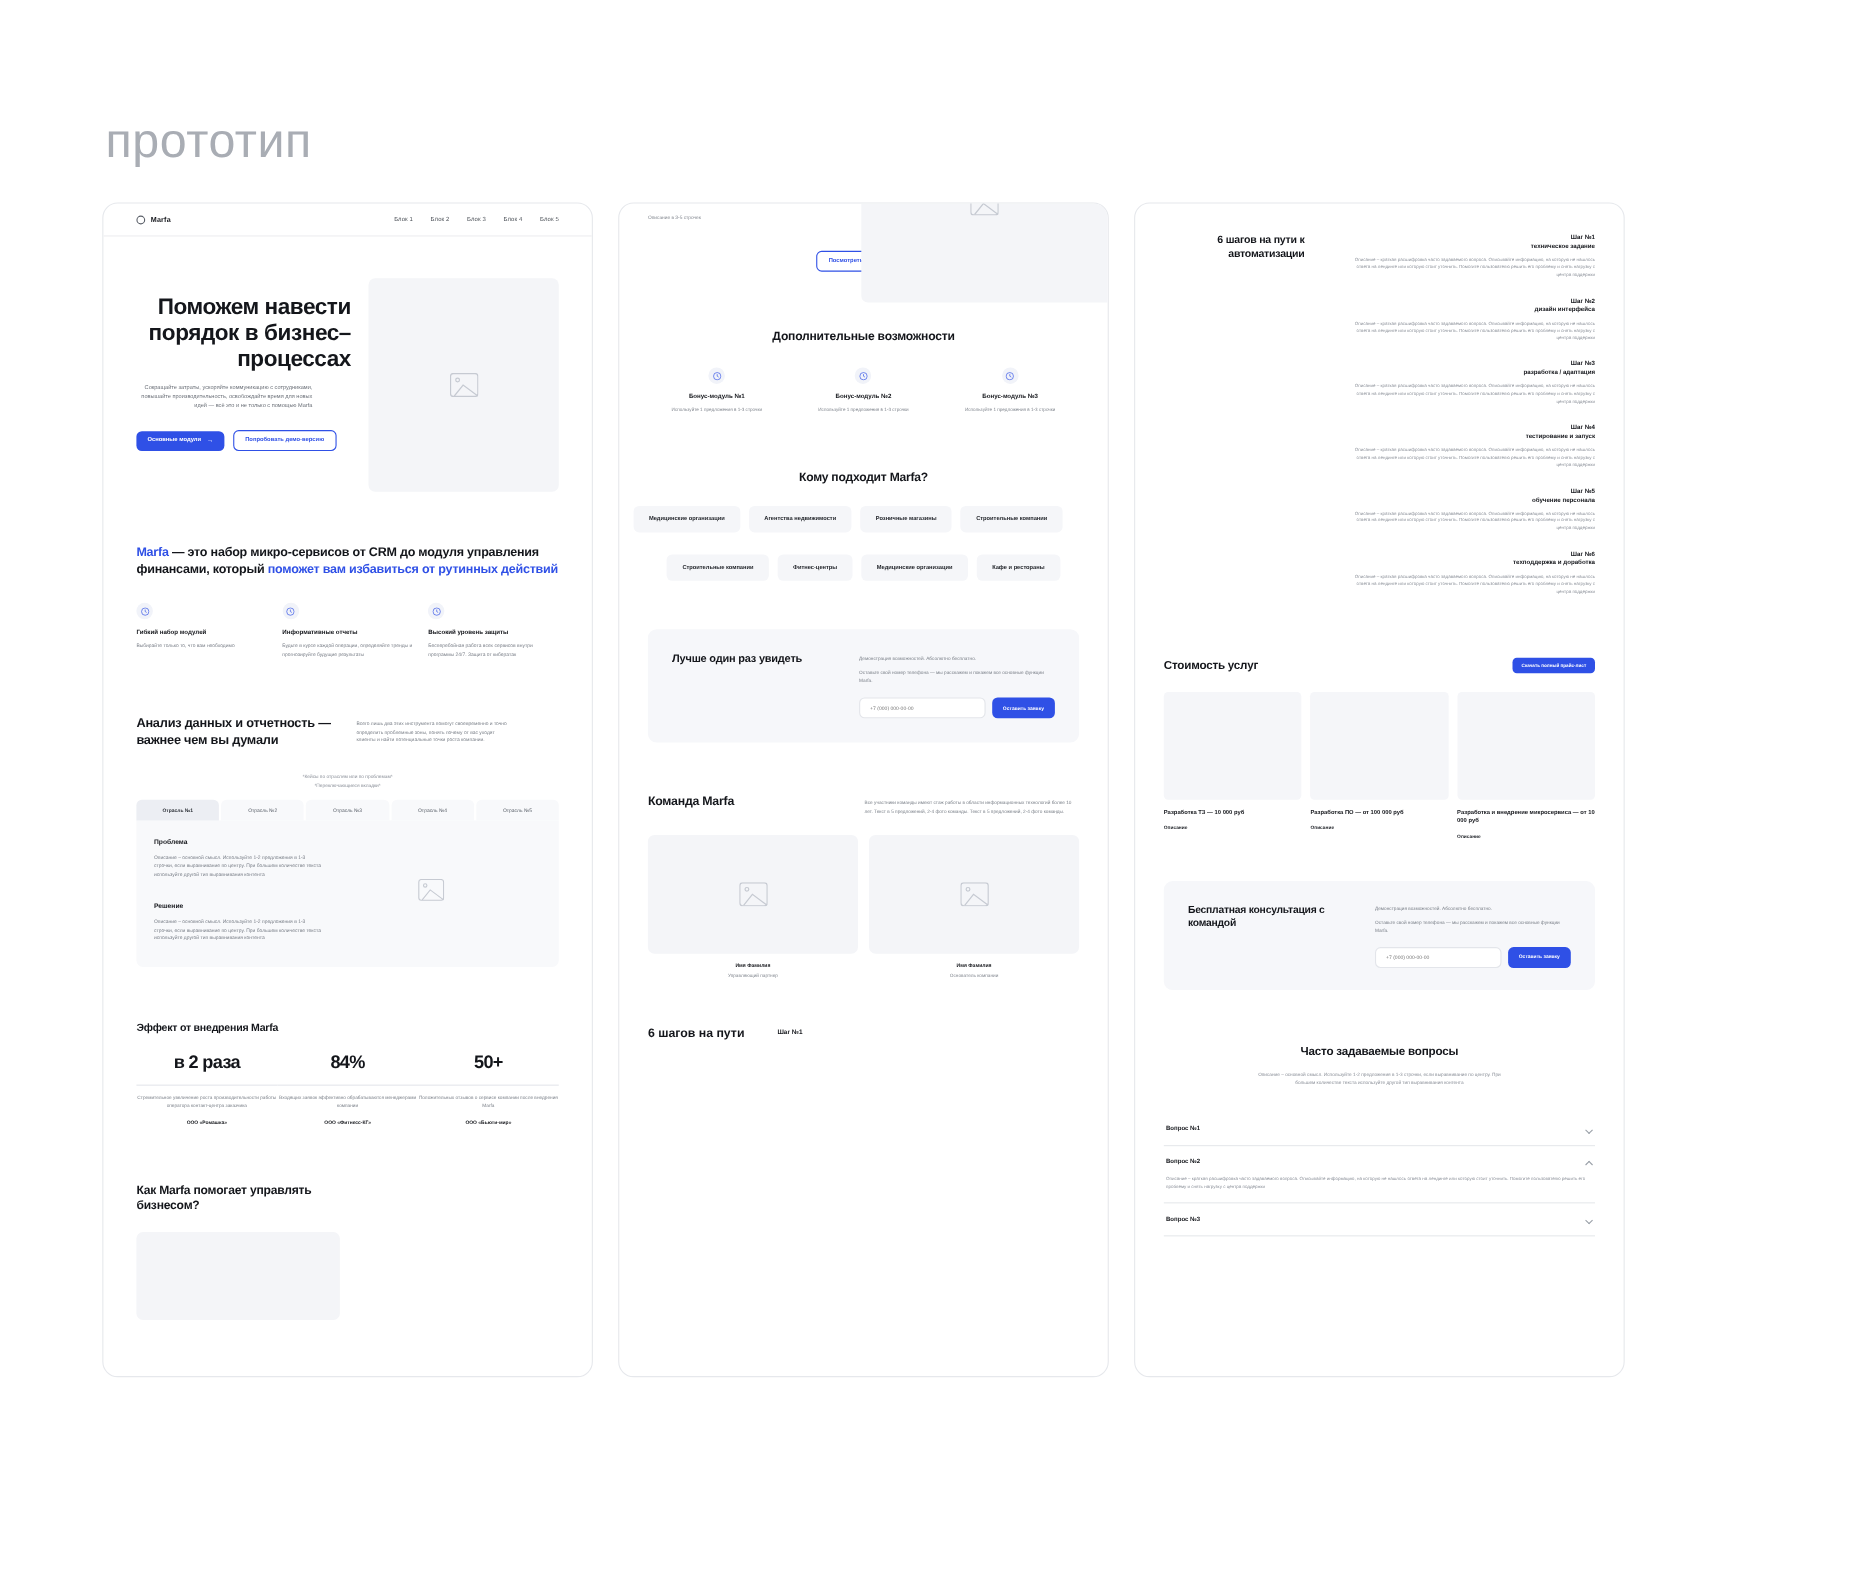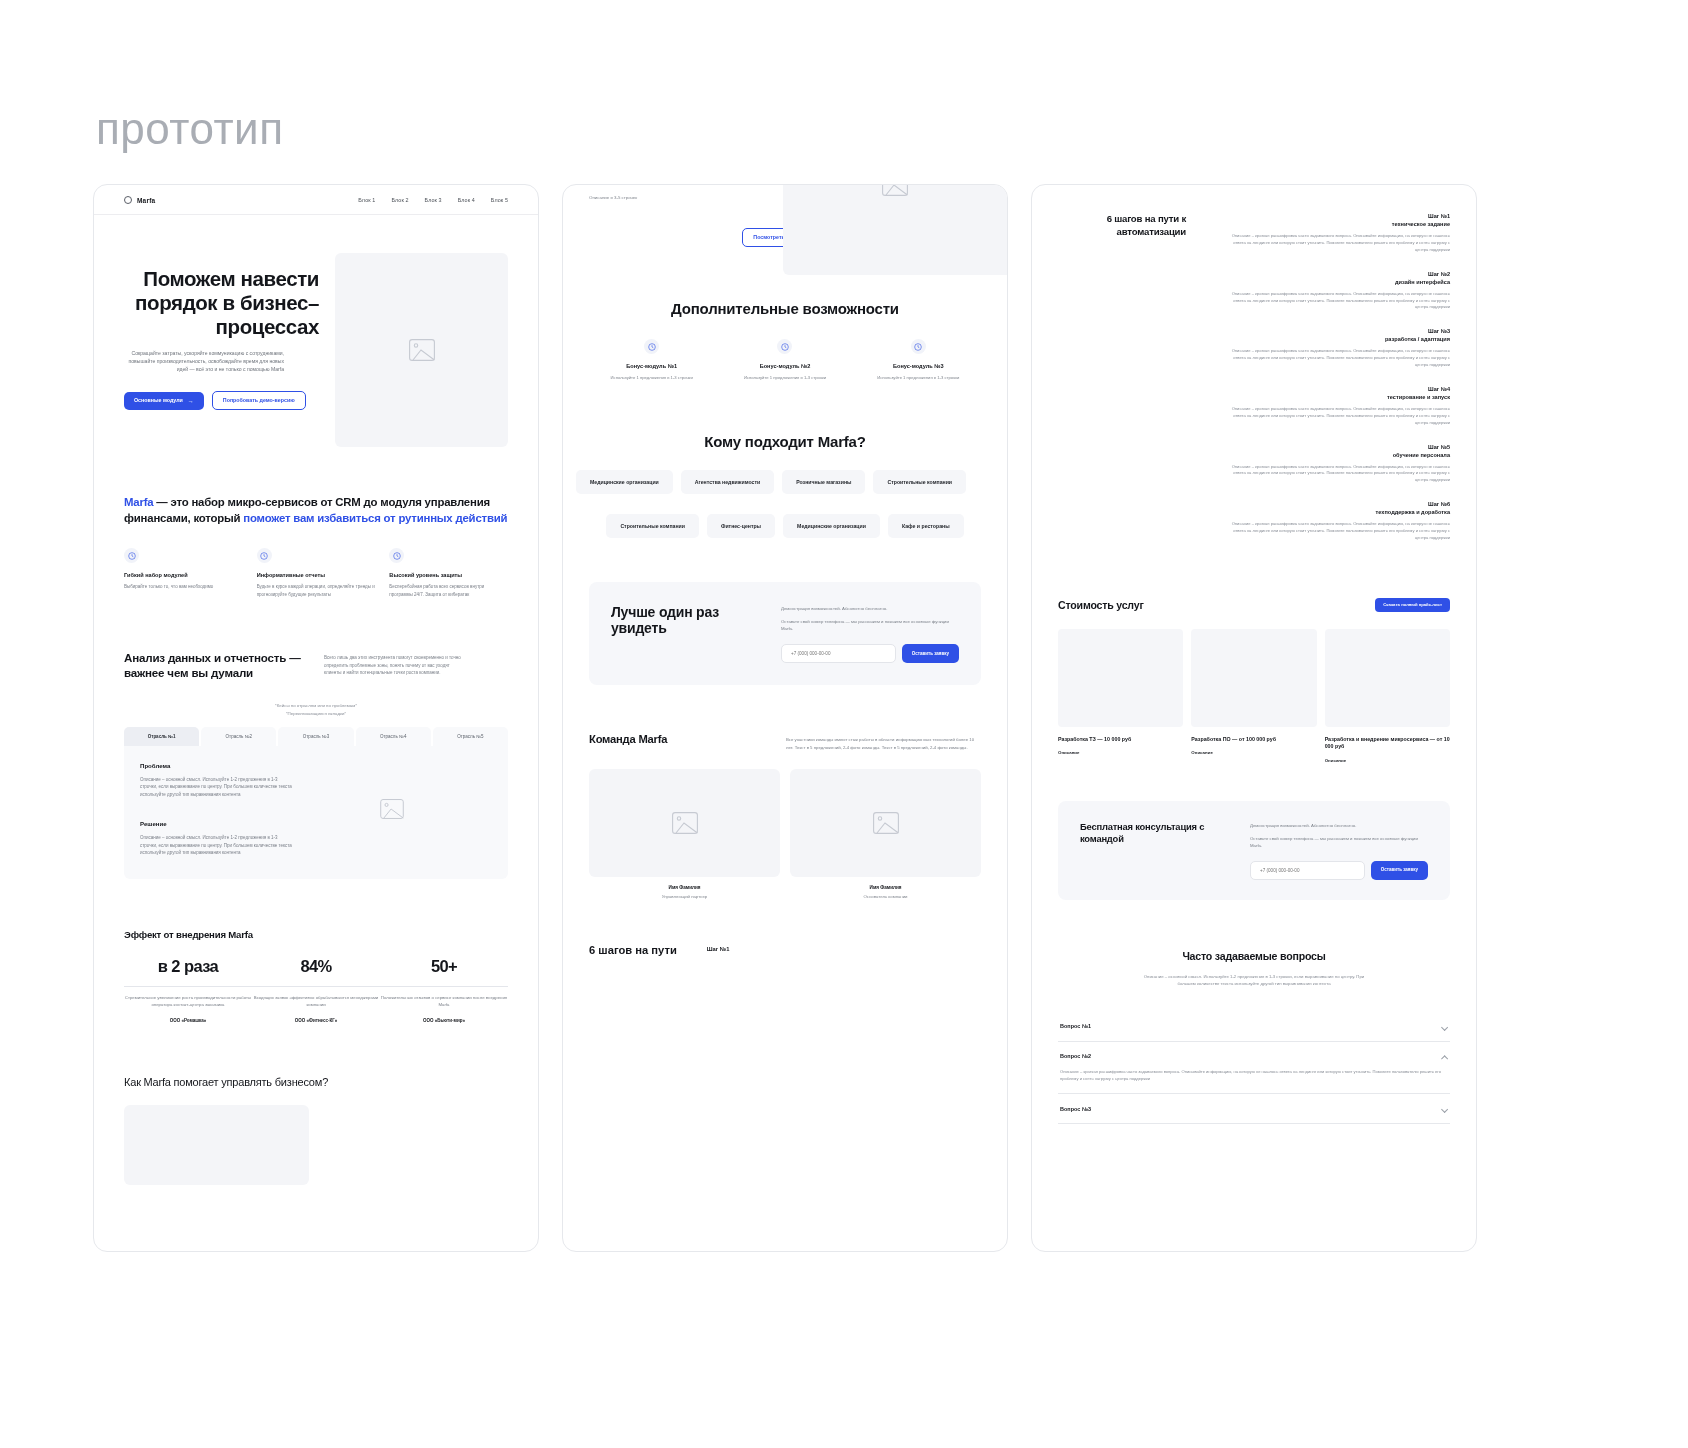--- a/index.html
+++ b/index.html
@@ -122,60 +122,60 @@
   .effect h2 { font-size: 9.6px; font-weight: 700; letter-spacing: -0.2px; }
   .stats { display: flex; gap: 0; margin-top: 17px; }
   .stat { flex: 1; text-align: center; }
   .stat-num { font-size: 16.5px; font-weight: 700; letter-spacing: -0.6px; }
   .stat-rule { height: 1px; background: #e4e6eb; margin: 10px 0 8px 0; }
   .stat-desc { font-size: 4.3px; line-height: 1.62; color: #7b8089; }
   .stat-co { font-size: 4.5px; font-weight: 700; margin-top: 9px; }
 
   
   .how { padding: 52px 30px 0 30px; }
-  .how h2 { font-size: 11px; font-weight: 400; line-height: 1.34; width: 210px; letter-spacing:-0.2px;}
+  .how h2 { font-size: 11px; font-weight: 700; line-height: 1.34; width: 210px; letter-spacing:-0.2px;}
   .how-block { margin-top: 16px; height: 80px; width: 185px; background: #f4f5f8; border-radius: 6px; }
 
   
   .p2-top { padding: 10px 26px 0 26px; }
   .tiny { font-size: 4.4px; color: #82878f; }
   .p2-topimg {
     position: absolute; right: 0px; top: 0px; width: 224px; height: 90px;
     background: #f4f5f8; border-radius: 0 0 0 6px;
     display: flex; align-items: flex-start; justify-content: center; padding-top: 0px;
   }
   .p2-knowledge { display: flex; gap: 18px; padding: 46px 26px 0 26px; align-items: center; }
   .p2-kimg { width: 190px; height: 118px; background: #f4f5f8; border-radius: 6px;
              display:flex; align-items:center; justify-content:center; }
   .p2-ktext { flex: 1; }
   .p2-kh { font-size: 7.6px; font-weight: 700; line-height: 1.38; }
   .p2-kp { margin-top: 9px; font-size: 4.4px; color: #82878f; }
   .center-btn { display: flex; justify-content: center; margin-top: 28px; }
 
-  .section-h { text-align: center; font-size: 15px; font-weight: 700; letter-spacing: -0.2px; }
+  .section-h { text-align: center; font-size: 11px; font-weight: 700; letter-spacing: -0.2px; }
   .p2-extra { margin-top: 53px; }
   .bonus-row { display: flex; gap: 8px; padding: 0 26px; margin-top: 22px; }
   .bonus { flex: 1; text-align: center; }
   .bonus .feat-icon { margin: 0 auto 9px auto; }
   .bonus-t { font-size: 5.6px; font-weight: 700; margin-bottom: 6px; }
   .bonus-d { font-size: 4.2px; color: #82878f; }
 
   .whom { margin-top: 53px; }
   .chip-row { display: flex; gap: 8px; margin-top: 20px; justify-content: center; }
   .chip-row.r1 { margin-left: -28px; }
   .chip {
     background: #f5f6f9; border-radius: 5px; padding: 9px 14px;
     font-size: 5.2px; font-weight: 700; color: #1d2026; white-space: nowrap;
   }
 
   .cta {
     margin: 44px 26px 0 26px; background: #f6f7fa; border-radius: 8px;
     padding: 22px 22px; display: flex; gap: 20px; align-items: flex-start;
   }
-  .cta-h { font-size: 14px; font-weight: 700; width: 150px; letter-spacing: -0.2px;}
+  .cta-h { font-size: 10px; font-weight: 700; width: 150px; letter-spacing: -0.2px;}
   .cta-right { flex: 1; padding-top: 2px; }
   .cta-p1 { font-size: 4.3px; color: #7b8089; }
   .cta-p2 { font-size: 4.3px; color: #7b8089; line-height: 1.65; margin-top: 7px; }
   .cta-form { display: flex; gap: 6px; margin-top: 12px; }
   .cta-input {
     flex: 1; background: #fff; border: 1px solid #e3e5ea; border-radius: 5px;
     padding: 6px 9px; font-size: 4.6px; color: #aeb2ba; font-family: inherit;
   }
   .cta-btn { background: #2f50e6; color: #fff; border-radius: 5px; padding: 6px 10px;
              font-size: 4.5px; font-weight: 700; white-space: nowrap; line-height: 1; display:flex; align-items:center;}

